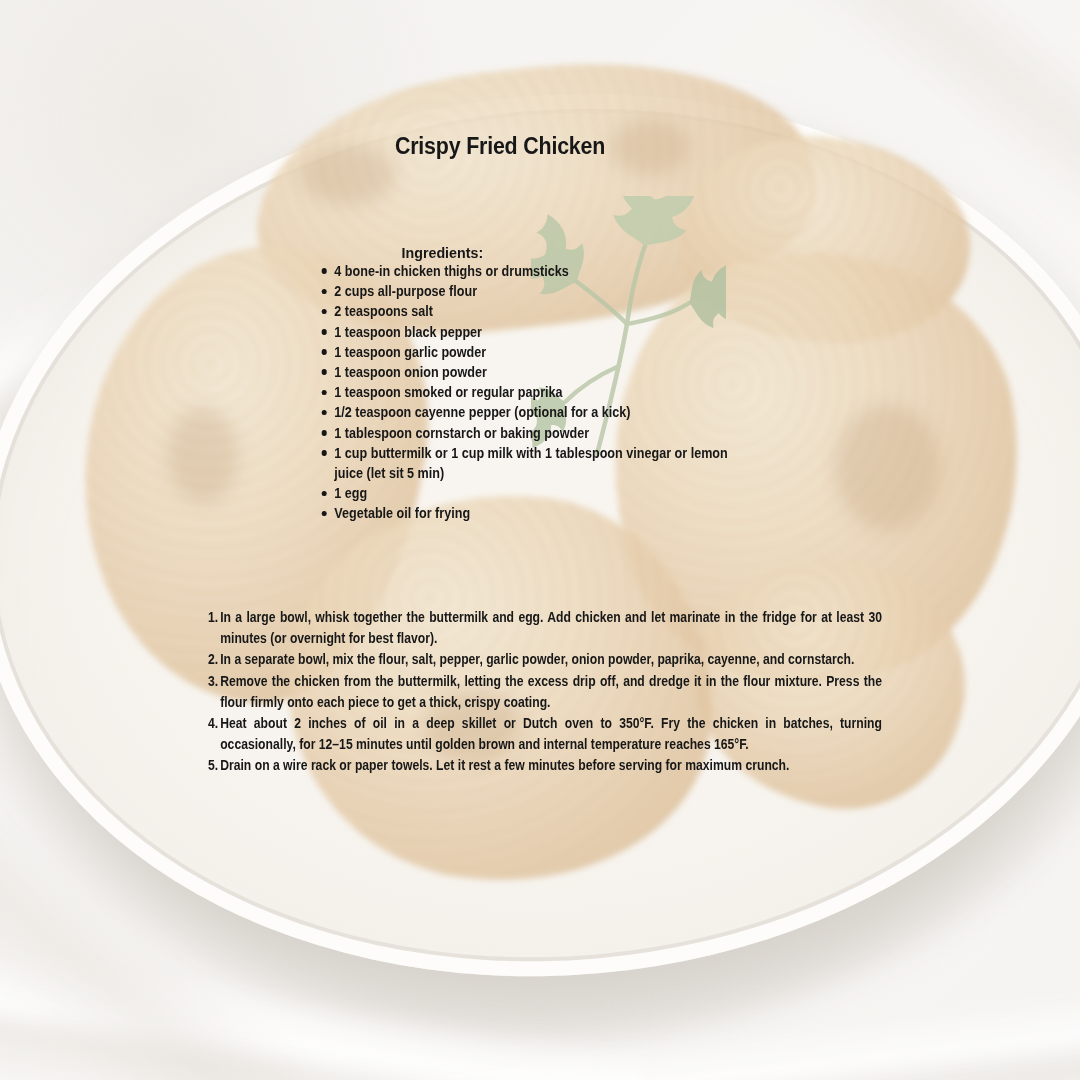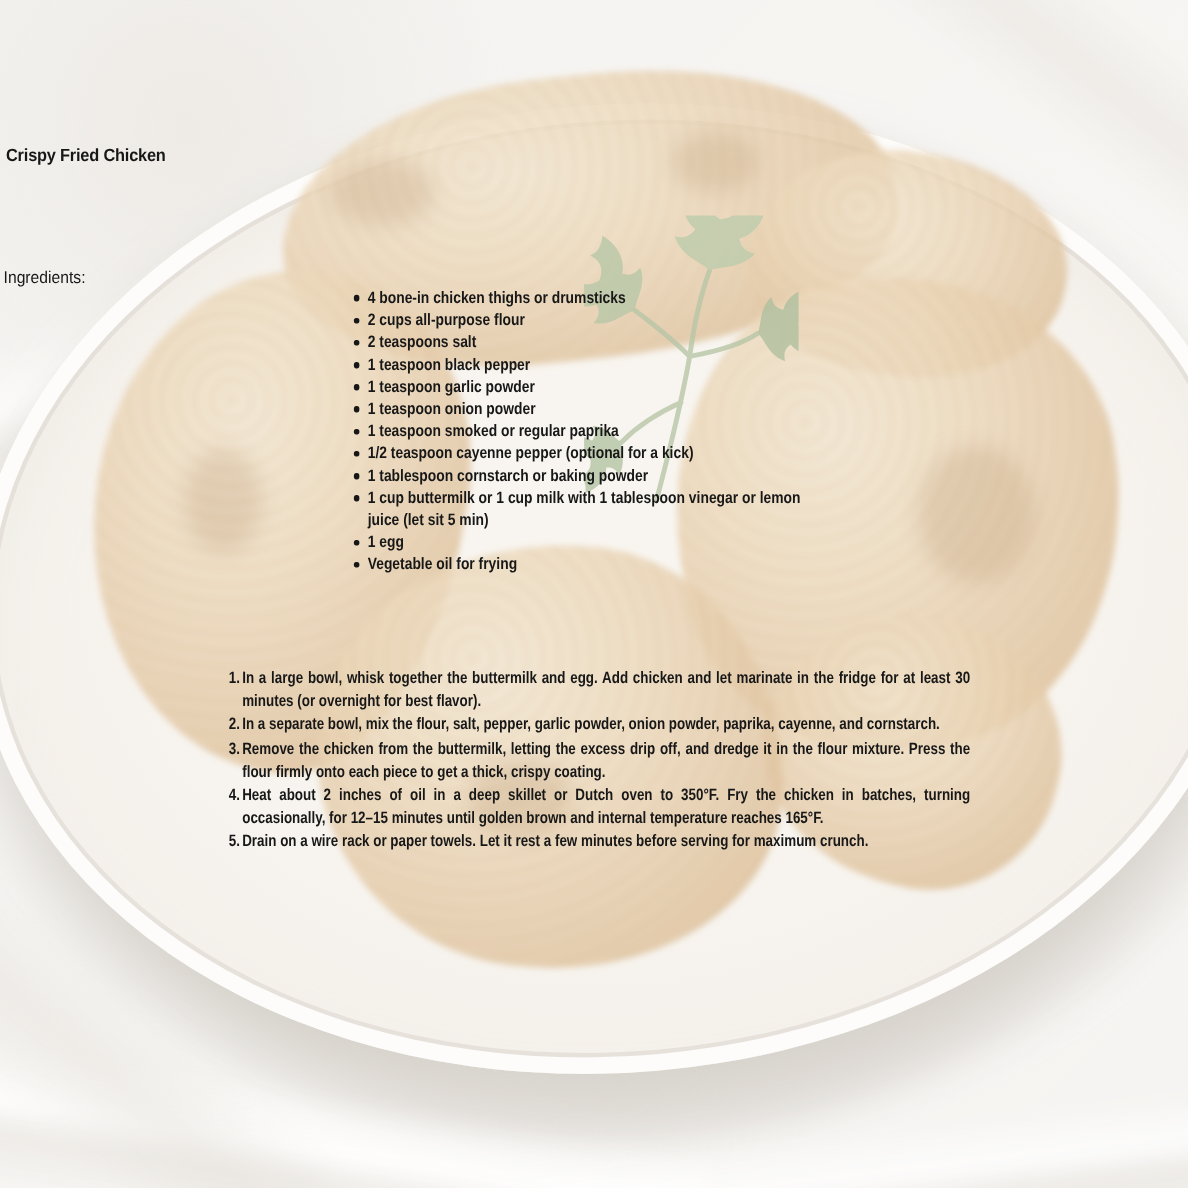--- a/index.html
+++ b/index.html
@@ -64,24 +64,24 @@
   .spot3{left:835px;top:405px;width:105px;height:125px;}
   .spot4{left:425px;top:690px;width:95px;height:72px;}
   .spot5{left:610px;top:120px;width:80px;height:55px;}
 
   .parsley{left:531px;top:196px;width:195px;height:272px;opacity:0.8;filter:blur(0.4px);}
 
   .fade-overlay{position:absolute;inset:0;background:rgba(255,255,255,0.28);}
 
   
   .text-layer{position:absolute;inset:0;color:#171717;}
-  .recipe-title{left:0;top:133px;width:1000px;
-    font-size:16px;font-weight:700;letter-spacing:-0.2px;}
+  .recipe-title{left:0;top:133px;width:1000px;text-align:center;
+    font-size:23px;font-weight:700;letter-spacing:-0.2px;}
   .recipe-title .narrow{display:inline-block;transform:scaleX(0.93);}
-  .section-header{width:884px;left:0;font-size:15.5px;font-weight:400;}
+  .section-header{width:884px;left:0;text-align:center;font-size:15.5px;font-weight:700;}
   .section-header .narrow{display:inline-block;transform:scaleX(0.92);}
   .hdr-ingredients{top:244px;}
   .hdr-instructions{top:583px;}
 
   ul.ingredients{left:320px;top:261px;width:510px;margin:0;padding:0;list-style:none;
     transform:scaleX(0.84);transform-origin:0 0;
     font-size:15px;font-weight:700;line-height:20.2px;letter-spacing:0;}
   ul.ingredients li{position:relative;padding-left:17px;}
   ul.ingredients li::before{content:"";position:absolute;left:2px;top:7.4px;
     width:5.5px;height:5.5px;border-radius:50%;background:#171717;}

